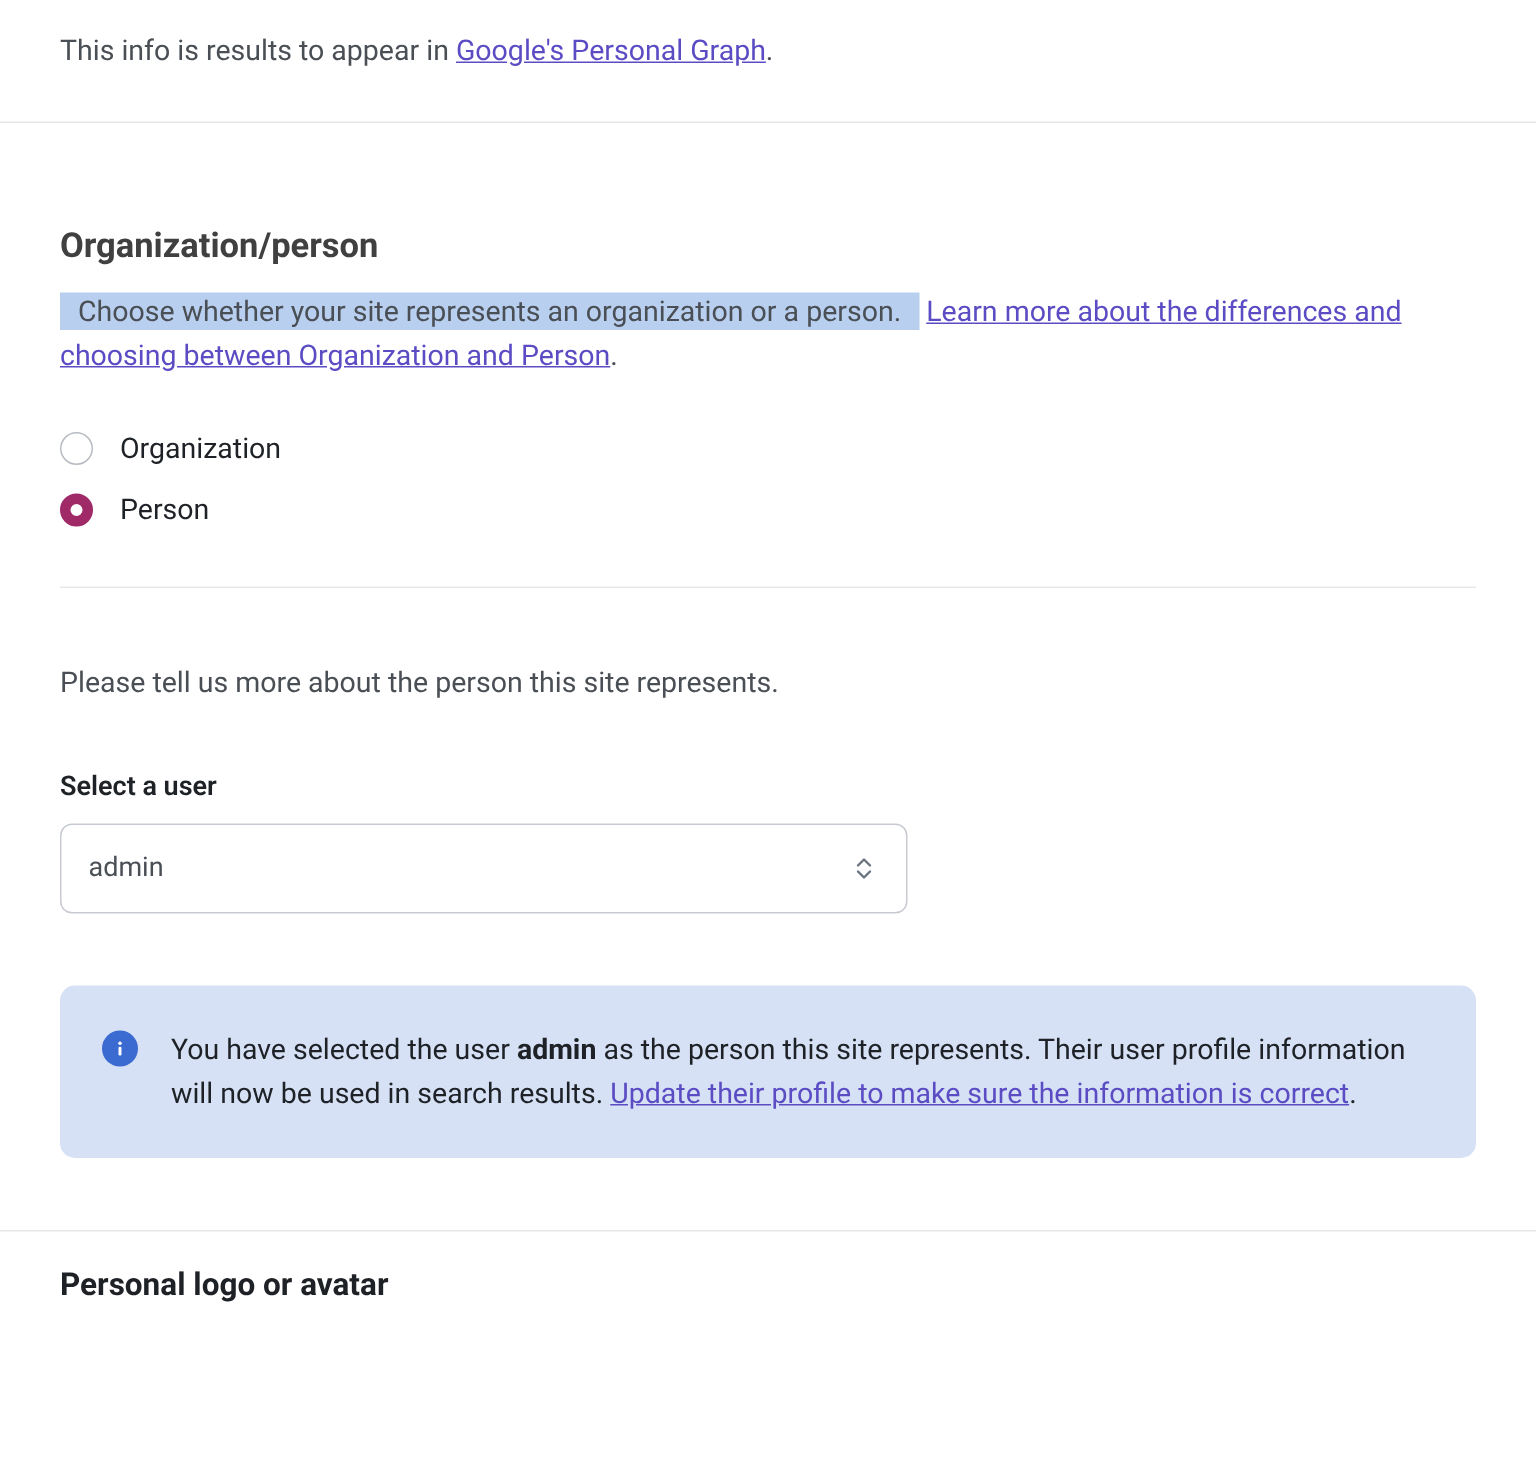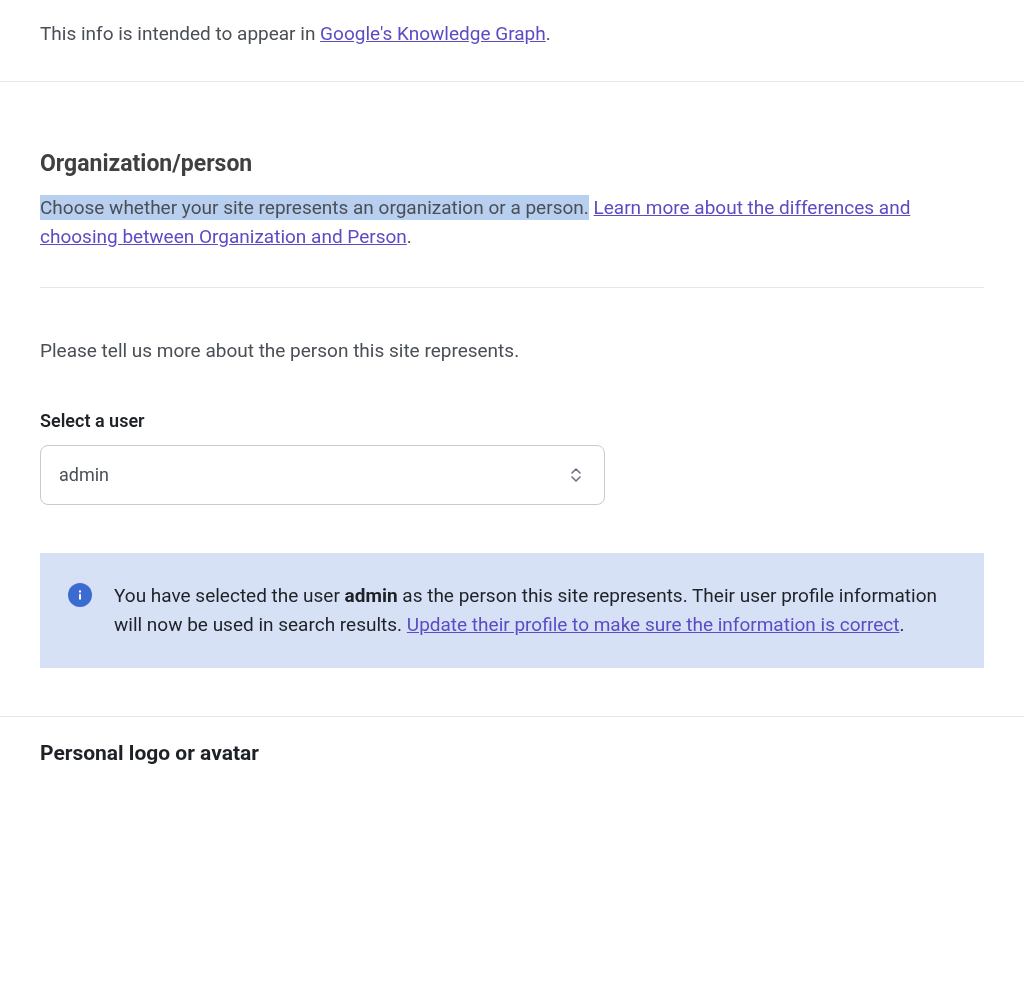--- a/index.html
+++ b/index.html
@@ -52,21 +52,21 @@
       margin-bottom: 16px;
     }
     .section-description {
       font-size: 19px;
       color: #4a4f55;
       line-height: 1.55;
       margin-bottom: 36px;
     }
     .highlight {
       background-color: #b8cfef;
-      padding: 1px 0;
+      padding: 1px 12px;
     }
     .radio-group {
       margin-bottom: 40px;
     }
     .radio-item {
       display: flex;
       align-items: center;
       margin-bottom: 18px;
       cursor: pointer;
     }
@@ -130,21 +130,21 @@
       flex-direction: column;
       gap: 2px;
       pointer-events: none;
     }
     .chev {
       width: 10px;
       height: 6px;
     }
     .info-box {
       background: #d6e1f5;
-      border-radius: 0;
+      border-radius: 10px;
       padding: 28px 28px 28px 28px;
       display: flex;
       align-items: flex-start;
       gap: 22px;
       margin-bottom: 48px;
     }
     .info-icon {
       width: 24px;
       height: 24px;
       border-radius: 50%;
@@ -177,33 +177,43 @@
       font-size: 21px;
       font-weight: 700;
       color: #1e2227;
     }
   </style>
 </head>
 <body>
 
 <div class="container">
   <p class="page-description">
-    <span>This info is intended to appear in </span><a href="#">Google's Knowledge Graph</a><span>.</span>
+    <span>This info is results to appear in </span><a href="#">Google's Personal Graph</a><span>.</span>
   </p>
 </div>
 
 <hr class="divider">
 
 <div class="container">
   <div class="section">
     <h2 class="section-title">Organization/person</h2>
     <p class="section-description">
       <span class="highlight">Choose whether your site represents an organization or a person.</span> <a href="#">Learn more about the differences and choosing between Organization and Person</a><span>.</span>
     </p>
 
+    <div class="radio-group">
+      <div class="radio-item">
+        <span class="radio-circle unselected"></span>
+        <span class="radio-label">Organization</span>
+      </div>
+      <div class="radio-item">
+        <span class="radio-circle selected"></span>
+        <span class="radio-label">Person</span>
+      </div>
+    </div>
 
     <hr class="hr-inner">
 
     <div class="subsection">
       <p class="section-description" style="margin-bottom:44px;">Please tell us more about the person this site represents.</p>
 
       <div class="field-label">Select a user</div>
       <div class="select-wrapper">
         <div class="select-box">
           <span>admin</span>

